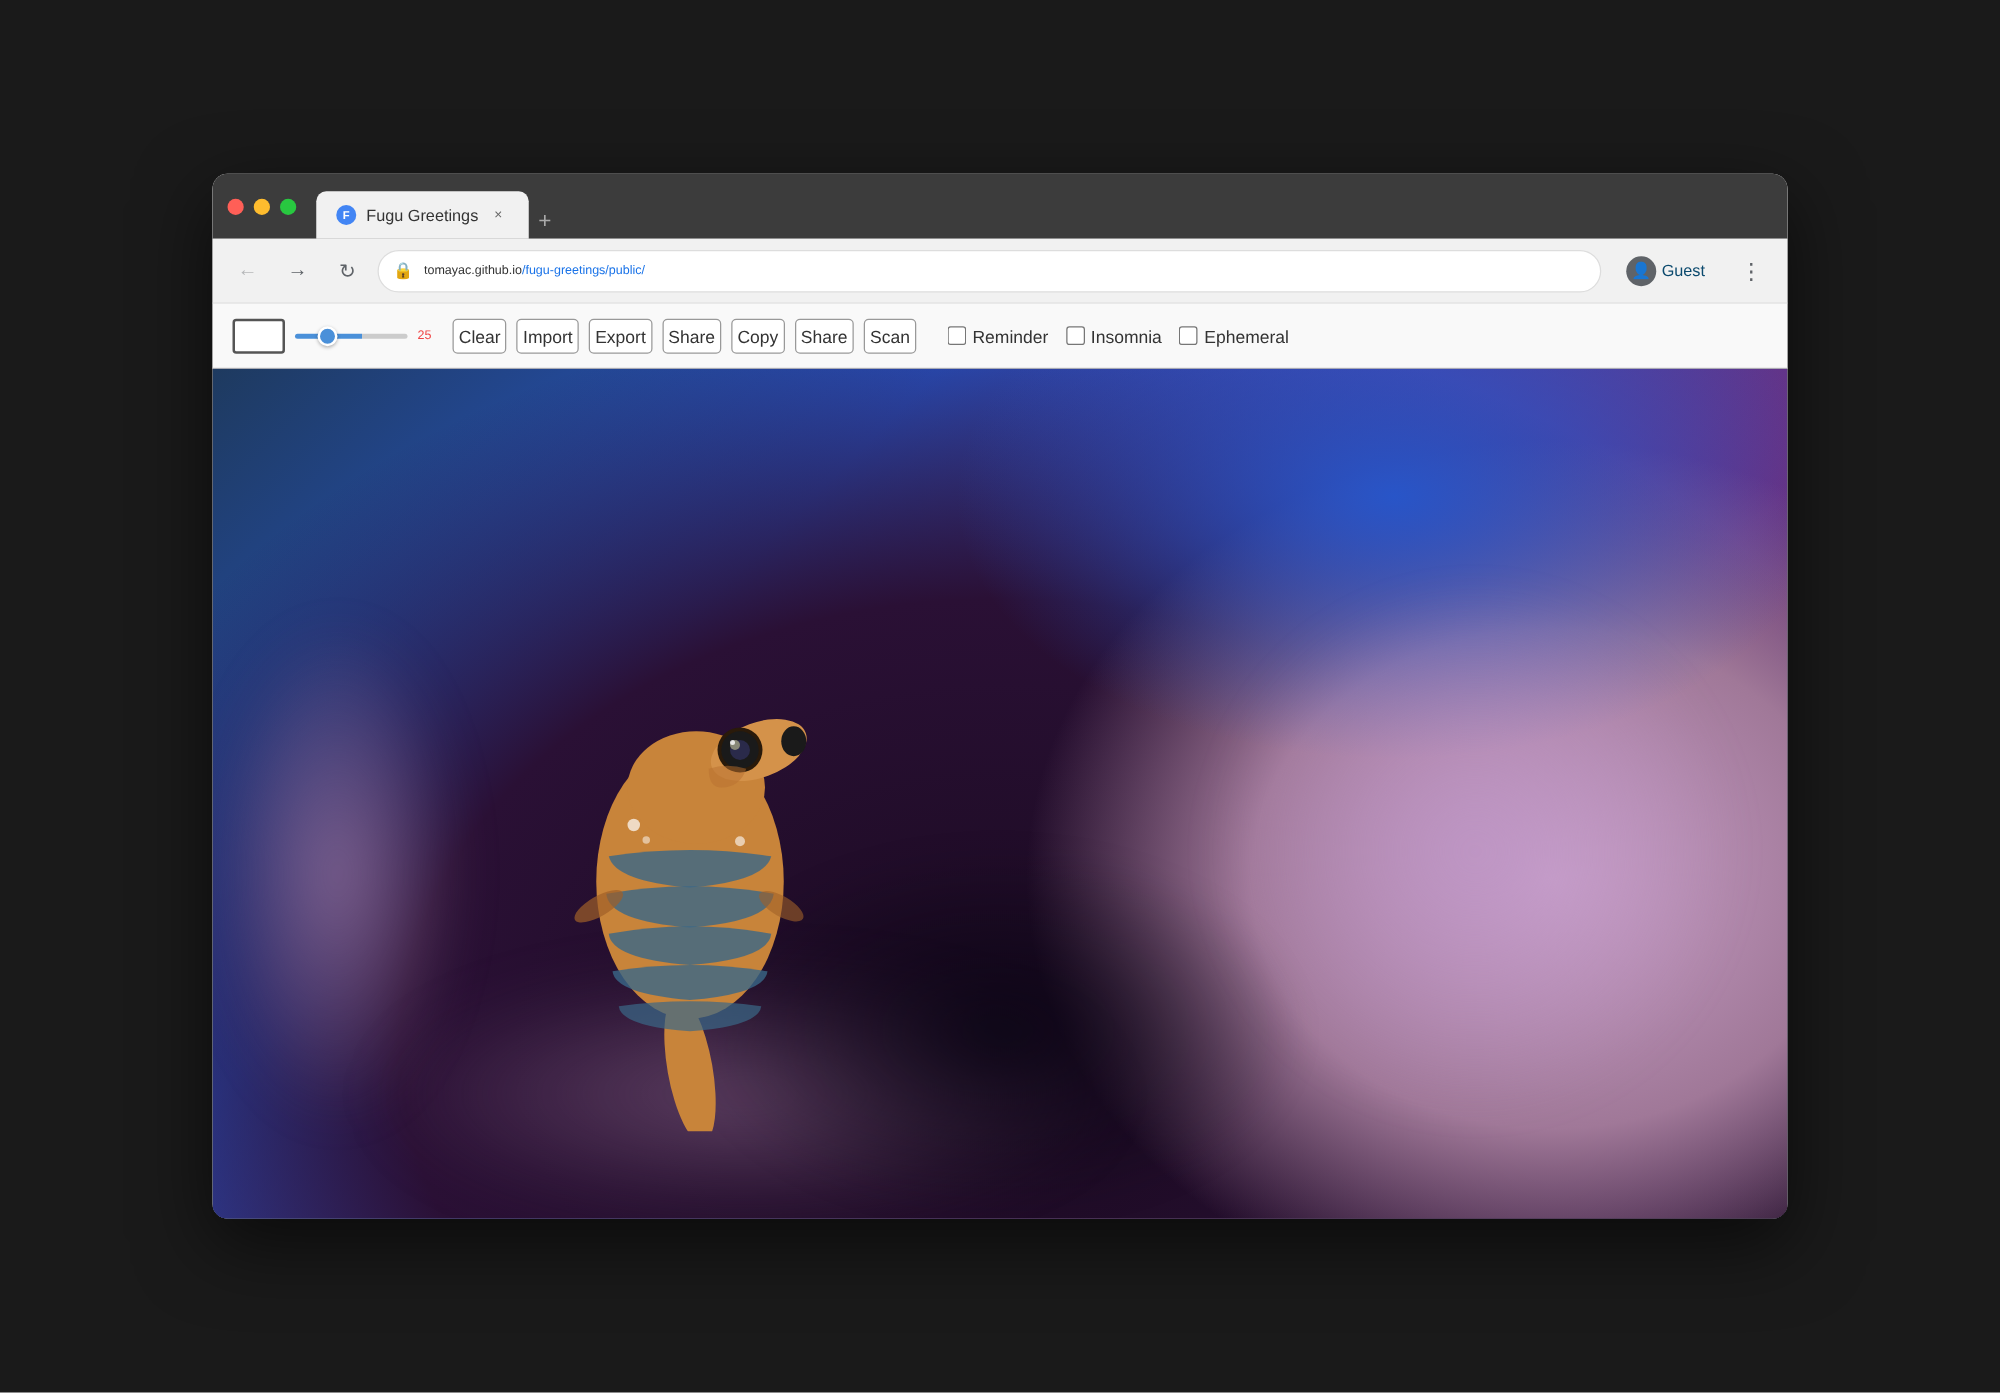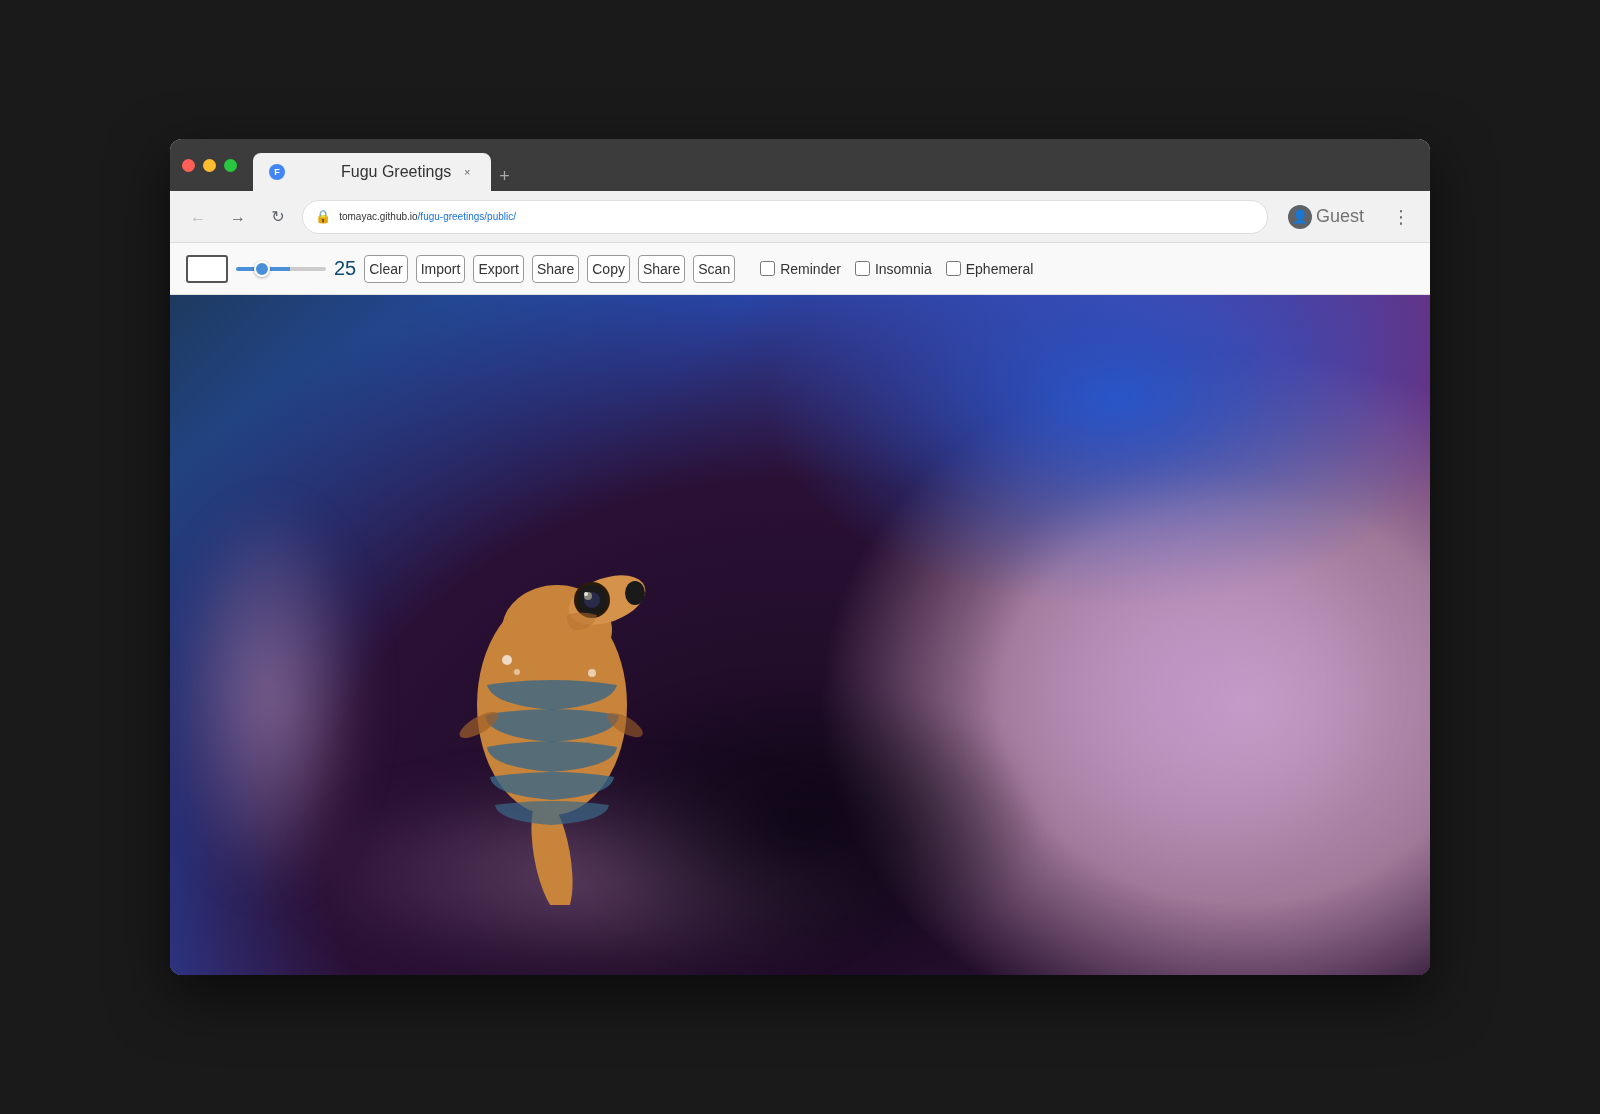--- a/index.html
+++ b/index.html
@@ -69,22 +69,21 @@
       background: #4285f4;
       display: flex;
       align-items: center;
       justify-content: center;
       color: #fff;
       font-size: 9px;
       font-weight: bold;
       flex-shrink: 0;
     }
     .tab-title {
-      font-size: 16px;
-      margin-left: 48px;
+      font-size: 13px;
     }
     .tab-close {
       width: 16px;
       height: 16px;
       border-radius: 50%;
       display: flex;
       align-items: center;
       justify-content: center;
       color: #666;
       font-size: 11px;
@@ -156,21 +155,21 @@
       width: 24px;
       height: 24px;
       border-radius: 50%;
       background: #5f6368;
       display: flex;
       align-items: center;
       justify-content: center;
       color: #fff;
       font-size: 13px;
     }
-    .profile-name { font-size: 18px; color: #737373; }
+    .profile-name { font-size: 13px; color: #0c4a6e; }
     .menu-dots { font-size: 18px; color: #5f6368; cursor: pointer; padding: 4px 8px; }
     
     .app-toolbar {
       background: #f9f9f9;
       height: 52px;
       display: flex;
       align-items: center;
       padding: 0 16px;
       gap: 8px;
       border-bottom: 1px solid #e0e0e0;
@@ -201,22 +200,22 @@
       -webkit-appearance: none;
       width: 16px;
       height: 16px;
       border-radius: 50%;
       background: #4a90d9;
       cursor: pointer;
       border: 2px solid #fff;
       box-shadow: 0 1px 3px rgba(0,0,0,0.3);
     }
     .slider-value {
-      font-size: 20px;
-      color: #0c4a6e;
+      font-size: 10px;
+      color: #ef4444;
       min-width: 20px;
     }
     .toolbar-btn {
       padding: 5px 4px;
       background: #fff;
       border: 1.5px solid #999;
       border-radius: 4px;
       font-size: 14px;
       color: #333;
       cursor: pointer;

